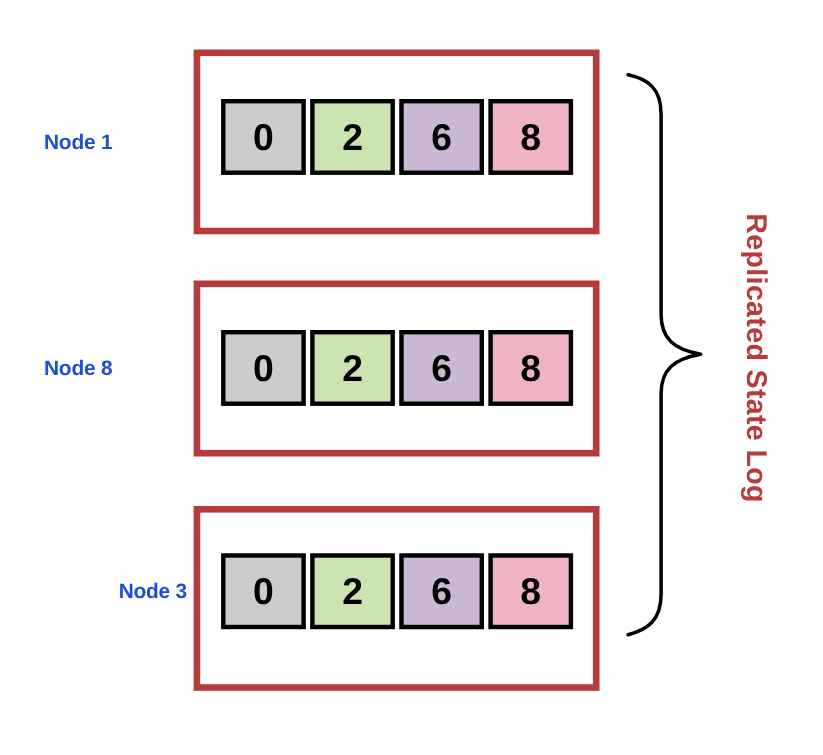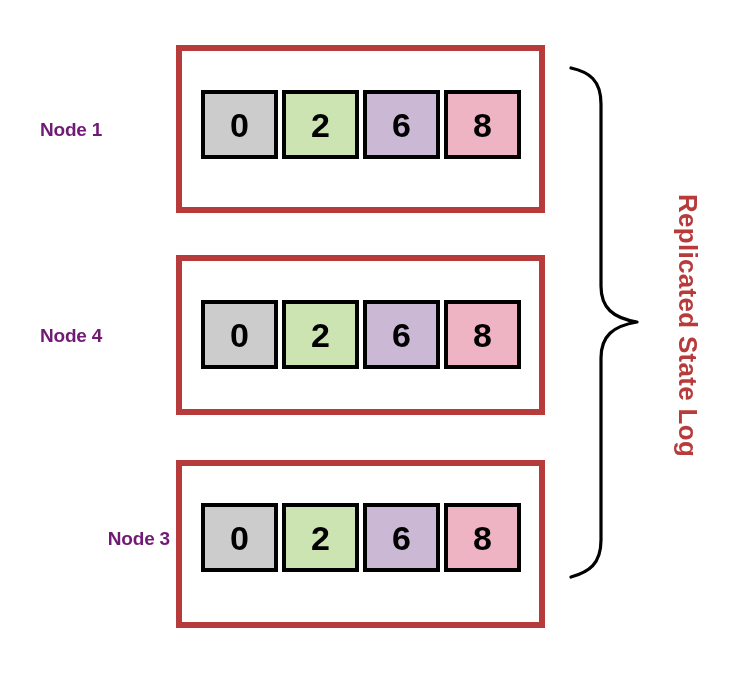--- a/index.html
+++ b/index.html
@@ -24,21 +24,21 @@
     left: 0;
     width: 560px;
   }
   .node-label {
     position: absolute;
     left: 40px;
     width: 130px;
     text-align: left;
     font-size: 19px;
     font-weight: bold;
-    color: #701a75;
+    color: #1d4ed8;
     letter-spacing: -0.2px;
     white-space: nowrap;
   }
   .node-box {
     position: absolute;
     left: 176px;
     width: 369px;
     box-sizing: border-box;
     border: 6px solid #b83b3c;
     background: #ffffff;
@@ -105,21 +105,21 @@
     <div class="log-strip" style="top:45px;">
       <div class="log-cell" style="background:#cccccc;">0</div>
       <div class="log-cell" style="background:#cbe4b2;">2</div>
       <div class="log-cell" style="background:#cbb8d4;">6</div>
       <div class="log-cell" style="background:#eeb4c4;">8</div>
     </div>
   </div>
 
   <div class="node-row" style="top:255px;">
     <div class="node-box" style="top:0px; height:160px;"></div>
-    <div class="node-label" style="top:70px;">Node 4</div>
+    <div class="node-label" style="top:70px;">Node 8</div>
     <div class="log-strip" style="top:45px;">
       <div class="log-cell" style="background:#cccccc;">0</div>
       <div class="log-cell" style="background:#cbe4b2;">2</div>
       <div class="log-cell" style="background:#cbb8d4;">6</div>
       <div class="log-cell" style="background:#eeb4c4;">8</div>
     </div>
   </div>
 
   <div class="node-row" style="top:460px;">
     <div class="node-box" style="top:0px; height:168px;"></div>

